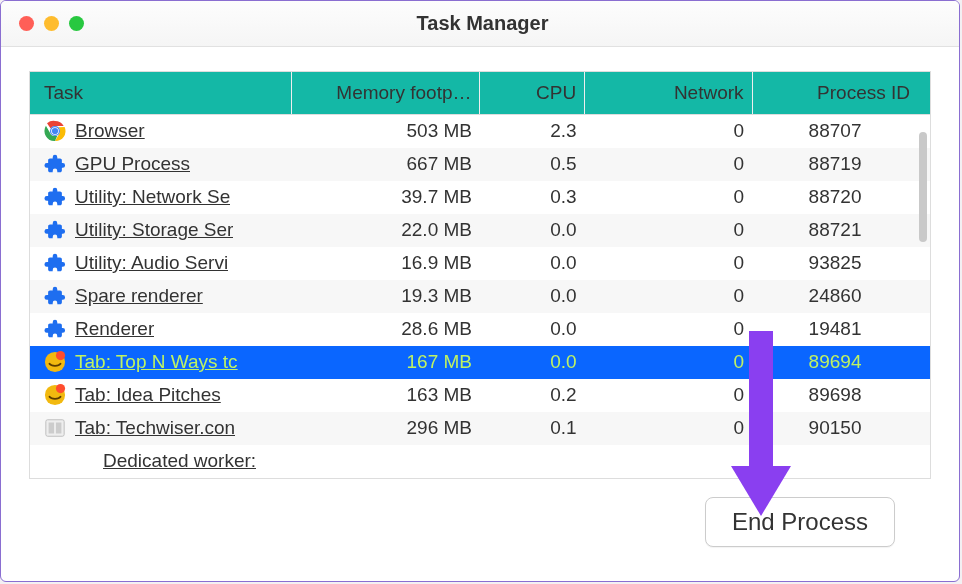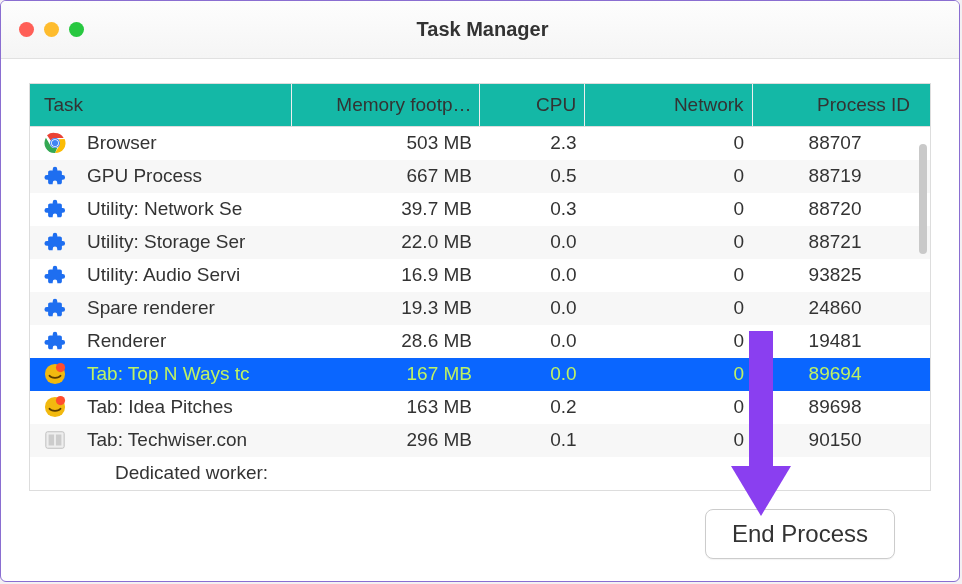--- a/index.html
+++ b/index.html
@@ -13,21 +13,21 @@
   .window {
     width: 960px;
     height: 582px;
     background: #fff;
     border: 1px solid #8a6ed1;
     border-radius: 6px;
     position: relative;
     overflow: hidden;
   }
   .titlebar {
-    height: 58px;
+    height: 46px;
     border-bottom: 1px solid #e1e1e1;
     display: flex;
     align-items: center;
     padding: 0 18px;
     background: linear-gradient(#fdfdfd,#f5f5f5);
   }
   .traffic { display:flex; gap:10px; }
   .dot { width:15px; height:15px; border-radius:50%; }
   .dot.red { background:#ff5f57; }
   .dot.yellow { background:#febc2e; }
@@ -62,21 +62,21 @@
     font-size: 19px;
     padding: 3px 8px;
     text-align: right;
     white-space: nowrap;
     overflow: hidden;
     color:#333;
   }
   tbody tr.sel td { color:#bef264; }
   tbody td:first-child { text-align:left; padding-left:14px; }
   tbody td:last-child { padding-right:20px;text-align:center; }
-  .task-cell { display:flex; align-items:flex-start; gap:21px; overflow:hidden; }
+  .task-cell { display:flex; align-items:flex-start; gap:9px; overflow:hidden;text-decoration:underline; }
   .task-label { overflow:hidden; text-overflow: clip; }
   .indent { padding-left: 28px; }
   .ico { width:22px; height:22px; flex-shrink:0; display:inline-flex; align-items:center; justify-content:center; }
   .scrollbar {
     position:absolute;
     right:3px;
     top:60px;
     width:8px;
     height:110px;
     background:#c9c9c9;

